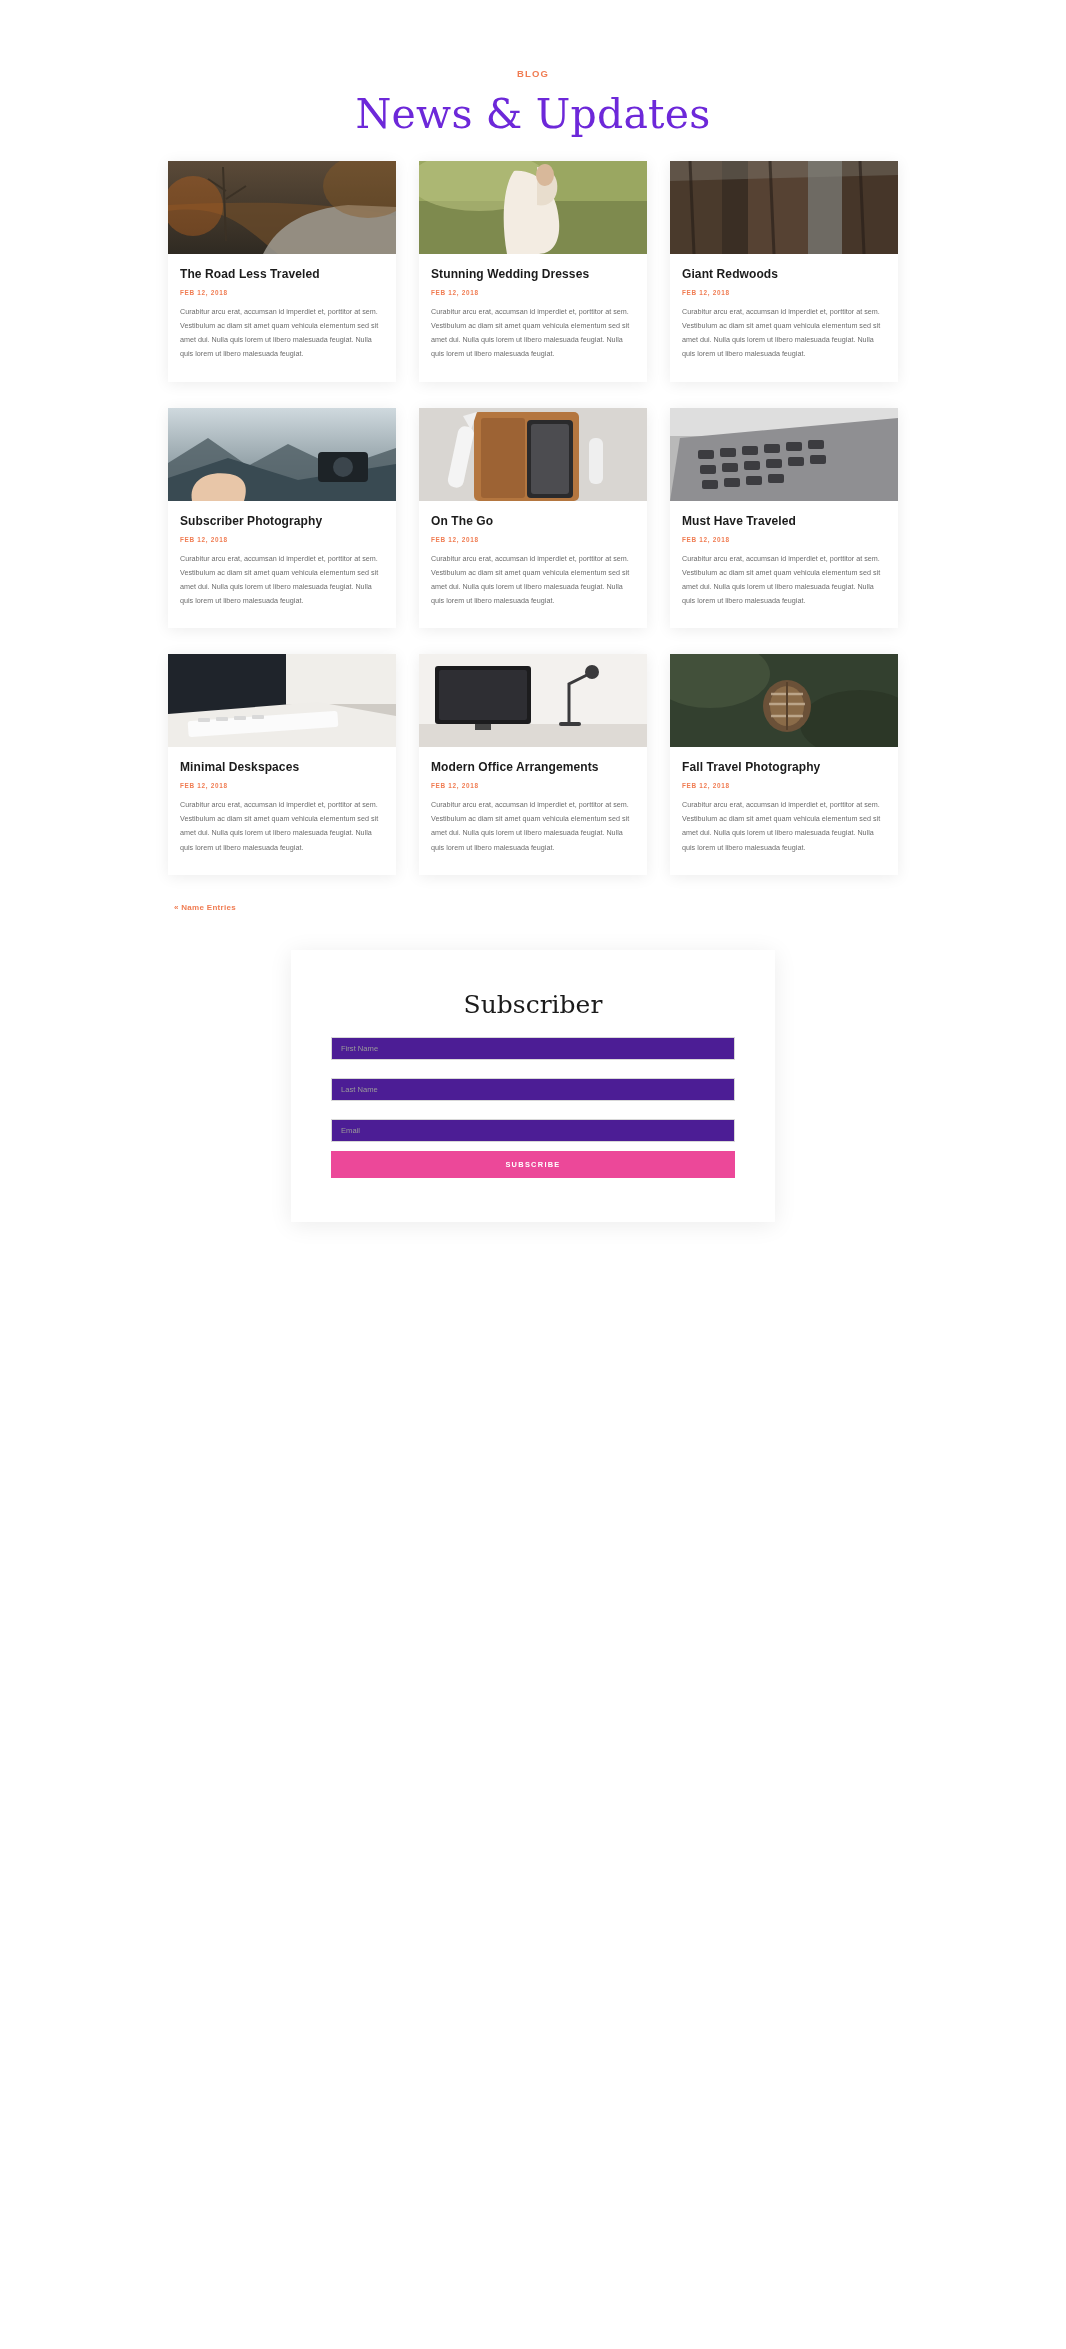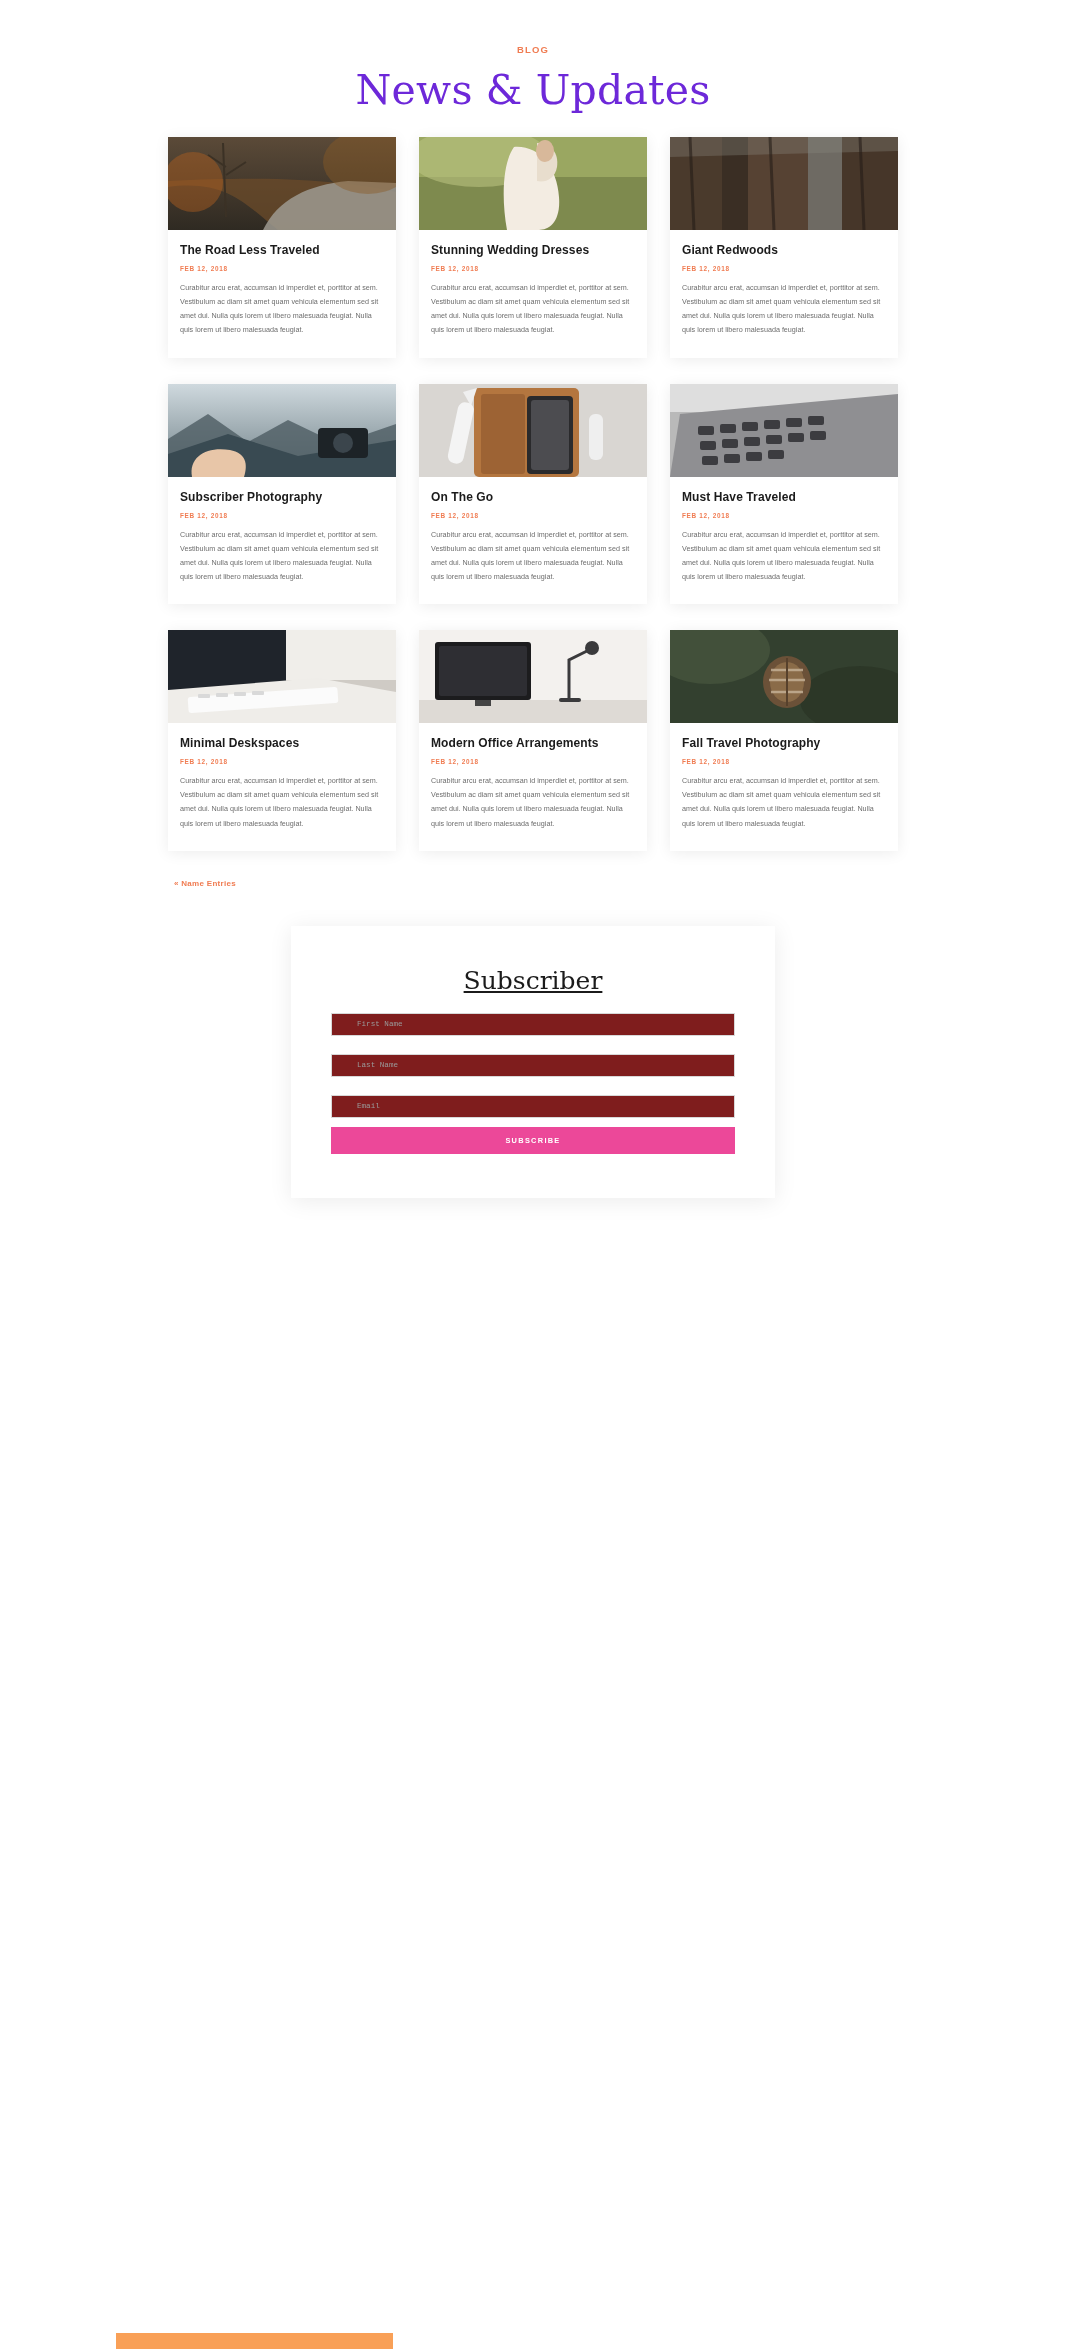--- a/index.html
+++ b/index.html
@@ -8,21 +8,21 @@
     width: 1066px;
     height: 2349px;
     background: #ffffff;
     font-family: "Liberation Sans", sans-serif;
     overflow: hidden;
     position: relative;
   }
 
   
   .blog-section {
-    padding-top: 44px;
+    padding-top: 68px;
     background: #ffffff;
   }
   .eyebrow {
     text-align: center;
     color: #f07c52;
     font-size: 9.5px;
     letter-spacing: 1.2px;
     font-weight: 700;
     text-transform: uppercase;
   }
@@ -104,33 +104,32 @@
     background: #ffffff;
     box-shadow: 0 3px 22px rgba(0,0,0,0.08);
     padding: 40px 40px 44px 40px;
   }
   .subscribe-title {
     text-align: center;
     font-family: "DejaVu Serif", "Liberation Serif", serif;
     font-size: 25px;
     color: #1b1b1b;
     font-weight: 400;
-    text-decoration: underline;
   }
   .sub-field {
     display: block;
     width: 100%;
     height: 23px;
     margin-top: 18px;
     border: 1px solid #d8d8d8;
-    padding: 0 25px;
+    padding: 0 9px;
     font-size: 7.6px;
     color: #8d8d8d;
-    font-family: Liberation Mono, monospace;
-    background: #7f1d1d;
+    font-family: Liberation Sans, sans-serif;
+    background: #4c1d95;
     outline: none;
   }
   .sub-field::placeholder { color: #9a9a9a; }
   .sub-btn {
     display: block;
     width: 100%;
     height: 27px;
     margin-top: 9px;
     background: #ec4899;
     color: #ffffff;

